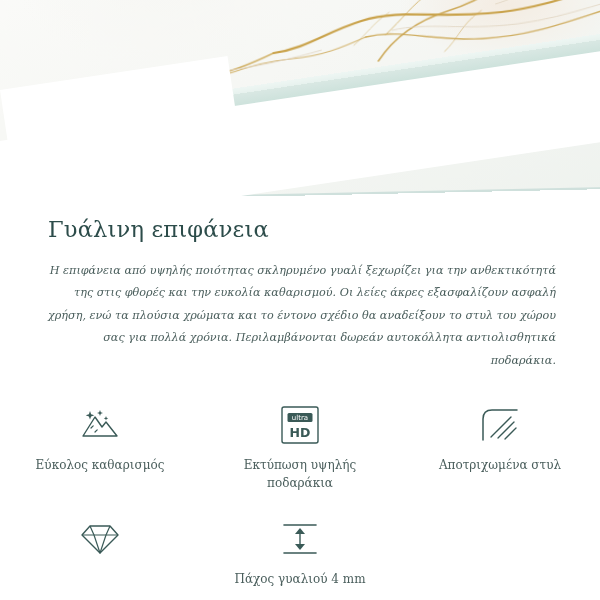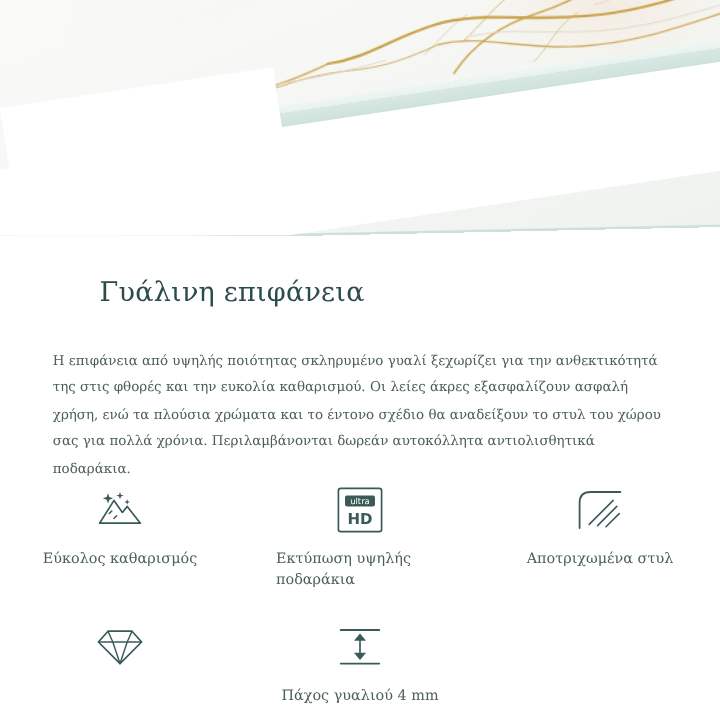--- a/index.html
+++ b/index.html
@@ -91,54 +91,56 @@
   }
 
   
   .content {
     position: absolute;
     left: 0;
     top: 196px;
     width: 600px;
   }
   .headline {
-    margin: 15px;
-    padding: 18px 44px 0 68px;
+    margin: 0;
+    padding: 18px 44px 0 48px;
     font-family: "DejaVu Serif", serif;
     font-weight: 400;
     font-size: 22.5px;
     line-height: 1.42;
     color: #2c4c4a;
     letter-spacing: 0.2px;
   }
   .headline .line2 { display: block; }
   .body-copy {
     margin: 0;
     padding: 14px 44px 0 44px;
     font-family: "DejaVu Serif", serif;
     font-size: 11.2px;
     line-height: 2.0;
     color: #4a5e5c;
-    text-align: left;
+    text-align: right;
+    font-style: italic;
   }
 
   
   .features {
     position: absolute;
     left: 0;
     top: 398px;
     width: 600px;
     display: grid;
     grid-template-columns: repeat(3, 1fr);
     row-gap: 16px;
   }
   .feature {
     display: flex;
     flex-direction: column;
     align-items: center;
+    text-align: center;
     padding: 4px 10px;
   }
   .feature .ico {
     width: 46px;
     height: 46px;
     display: flex;
     align-items: center;
     justify-content: center;
     margin-bottom: 8px;
   }

